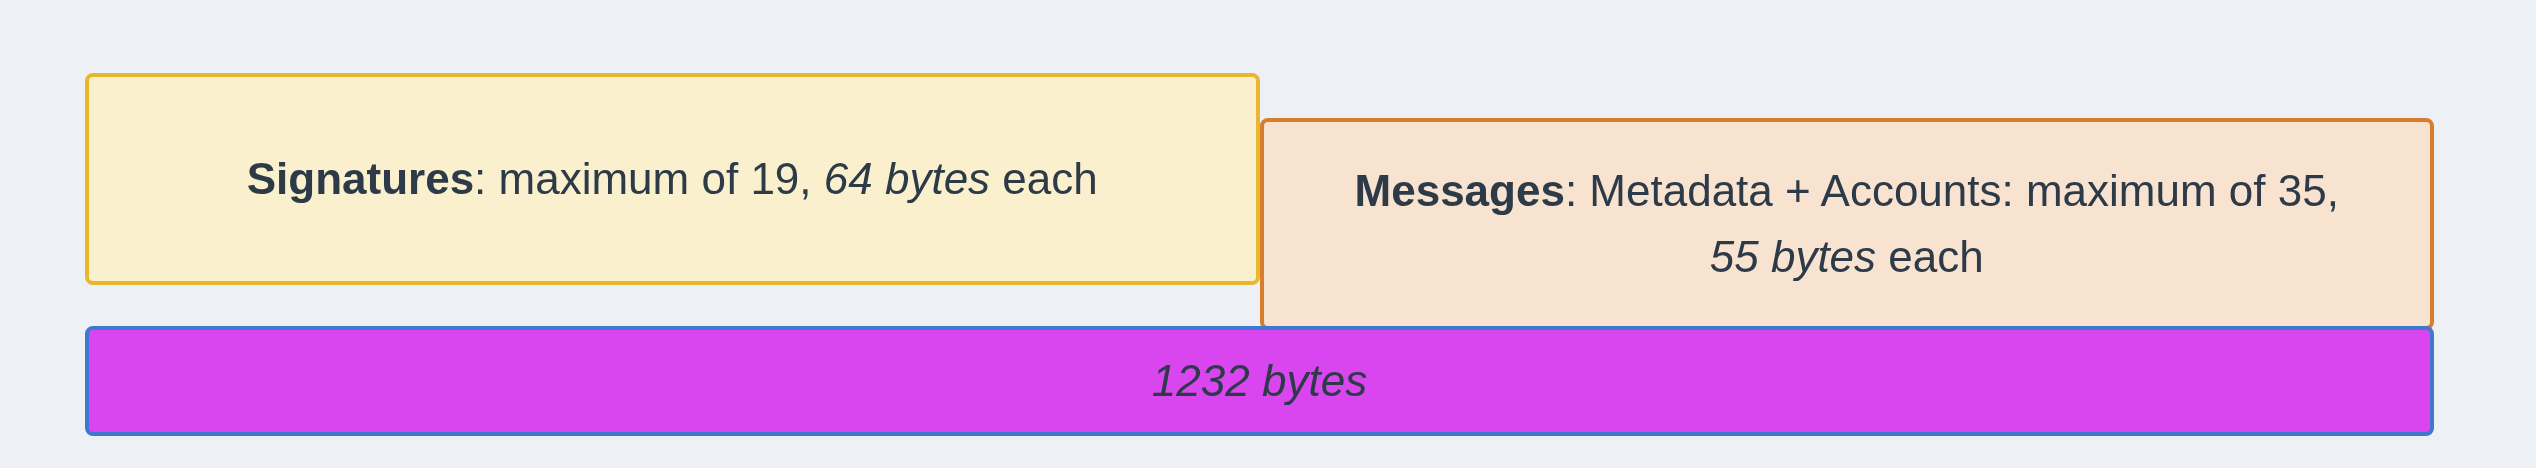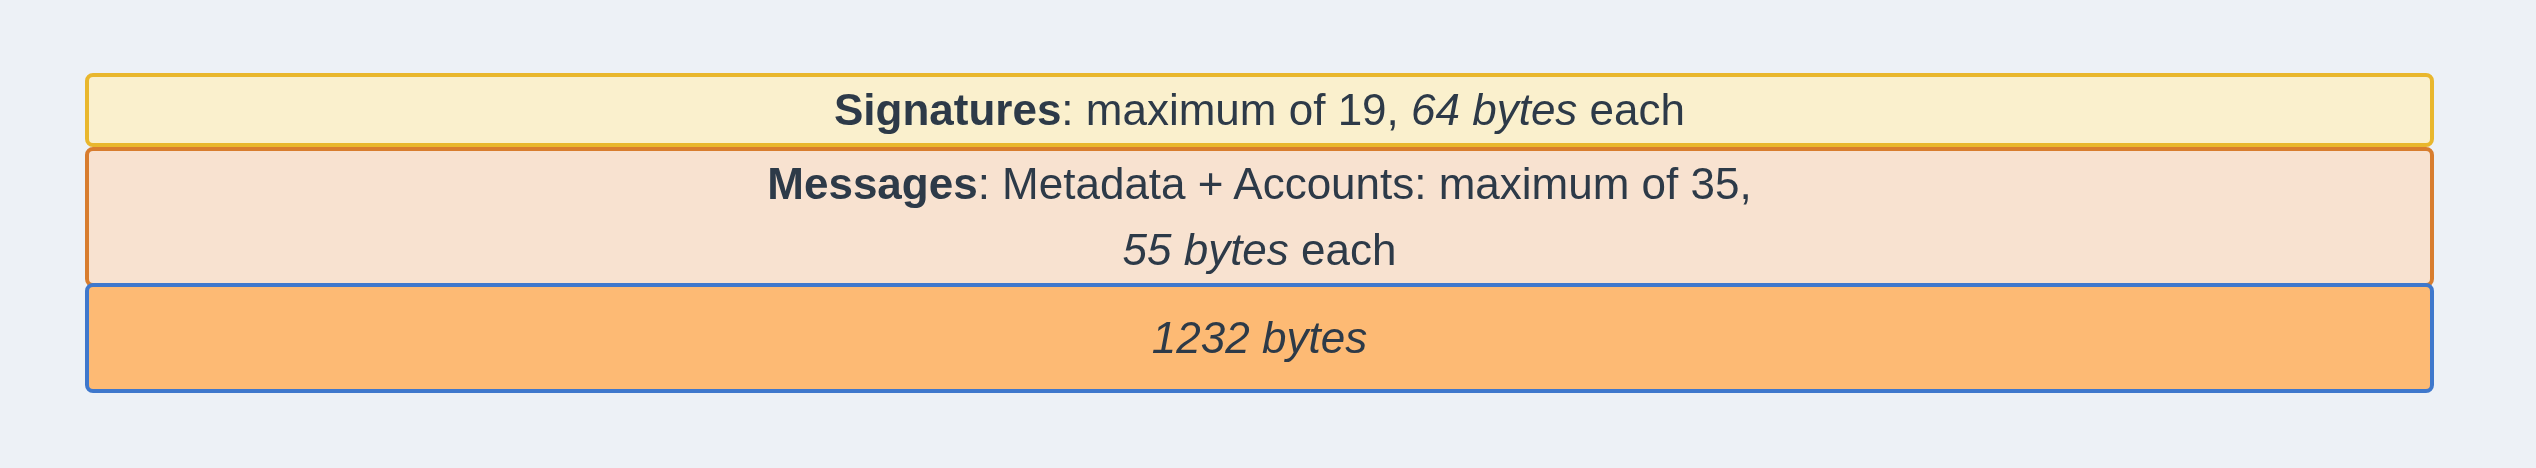--- a/index.html
+++ b/index.html
@@ -11,36 +11,35 @@
   }
   .stage {
     position: absolute;
     left: 85px;
     top: 73px;
     width: 2349px;
   }
   .top-row {
     display: flex;
     width: 100%;
-    flex-direction: column;
   }
   .box {
     height: 212px;
     border: 4px solid;
     border-radius: 8px;
     display: flex;
     align-items: center;
     justify-content: center;
     text-align: center;
     font-size: 44px;
     line-height: 1.5;
     padding: 0 30px;
   }
   .box-signatures { flex: 1 1 0; }
-  .box-messages  { flex: 1 1 0; }
+  .box-messages  { flex: 1 1 0; margin-top: 45px; }
   .total-bar {
     position: relative;
     height: 110px;
     margin-top: -4px;
     border: 4px solid;
     border-radius: 8px;
     display: flex;
     align-items: center;
     justify-content: center;
     text-align: center;
@@ -64,17 +63,17 @@
 
     <div class="box box-messages" style="background-color: rgb(248, 226, 208); border-color: rgb(216, 125, 46);">
       <div>
         <div><span class="b">Messages</span><span>: Metadata + Accounts: maximum of 35,</span></div>
         <div><span class="i">55 bytes</span><span> each</span></div>
       </div>
     </div>
 
   </div>
 
-  <div class="total-bar" style="background-color: #fdba74; border-color: rgb(63, 120, 204); justify-content: center;">
+  <div class="total-bar" style="background-color: #d946ef; border-color: rgb(63, 120, 204); justify-content: center;">
     <span class="i">1232 bytes</span>
   </div>
 
 </div>
 
 </body></html>

